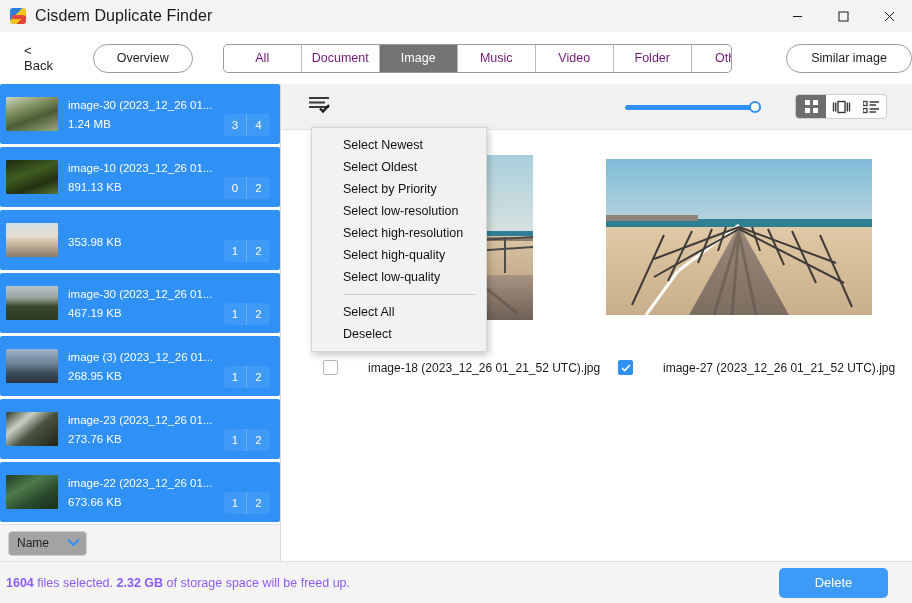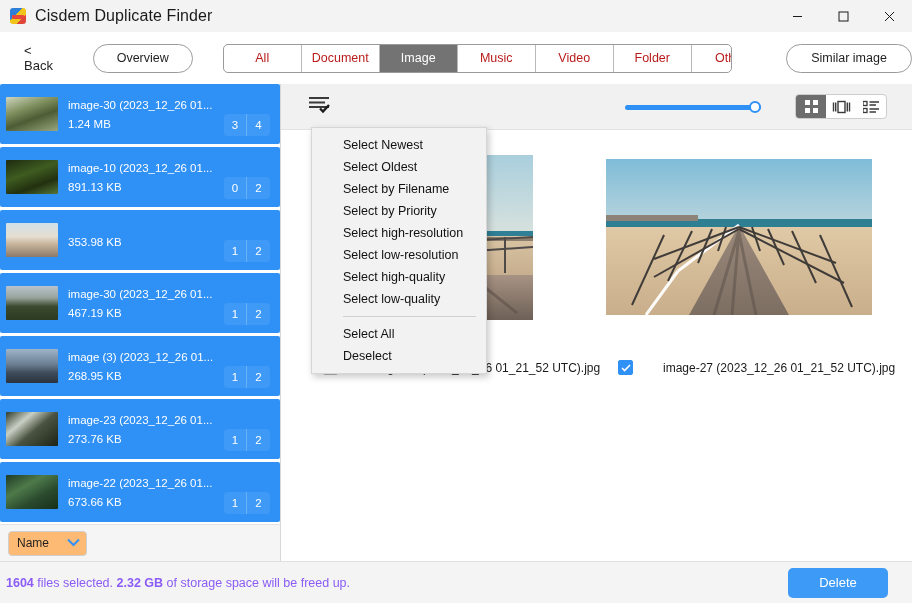--- a/index.html
+++ b/index.html
@@ -49,21 +49,21 @@
     font-size: 12.5px; color: #1f1f1f; display: flex; align-items: center; justify-content: center;
     padding: 8px 18px;
   }
   #overview-btn { margin-left: 32px; min-width: 100px; }
   .segmented {
     margin-left: 30px; display: flex; height: 29px;
     border: 1px solid #9b9b9b; border-radius: 5px; overflow: hidden; background: #fff;
   }
   .seg-item {
     padding: 0 14px; display: flex; align-items: center; justify-content: center;
-    font-size: 12.5px; color: #b91c1c;
+    font-size: 12.5px; color: #701a75;
     border-right: 1px solid #b9b9b9; min-width: 78px;
   }
   .seg-item:last-child { border-right: none; }
   .seg-item.active { background: #737373; color: #fff; }
   #similar-image-btn { margin-left: 54px; min-width: 126px; }
 
   
   .sidebar {
     position: absolute; left: 0; top: 84px; width: 280px; height: 440px;
     background: #ffffff; overflow: hidden;
@@ -113,21 +113,21 @@
     margin-left: 7px; width: 185px; height: 25px; background: #fff;
     border: 1px solid #cfcfcf; border-radius: 4px; display: flex; align-items: center;
   }
   .search-field .mag { margin-left: 7px; flex: none; }
   .search-input {
     border: none; outline: none; background: transparent; margin-left: 6px;
     font-size: 12px; color: #333; width: 140px; font-family: inherit;
   }
   .search-input::placeholder { color: #9b9b9b; }
   .sort-select {
-    margin-left: 8px; width: 79px; height: 25px; background: #fdba74;
+    margin-left: 8px; width: 79px; height: 25px; background: #a3a3a3;
     border: 1px solid #cfcfcf; border-radius: 4px;
     display: flex; align-items: center; justify-content: space-between;
     padding: 0 6px 0 8px; font-size: 12px; color: #1f1f1f;
   }
   .searchbar-divider {
     position: absolute; left: 280px; top: 524px; width: 1px; height: 37px; background: #d8d8d8;
   }
 
   
   .content {
@@ -207,21 +207,21 @@
     position: absolute; left: 0; top: 561px; width: 912px; height: 42px;
     background: #f4f4f4; border-top: 1px solid #e0e0e0;
     display: flex; align-items: center;
   }
   .status-text {
     margin-left: 6px; font-size: 12.5px; color: #8b5cf6;
   }
   .status-text b { font-weight: bold; }
   .delete-btn {
     margin-left: auto; margin-right: 24px;
-    width: 100px; height: 30px; border-radius: 5px;
+    width: 109px; height: 30px; border-radius: 5px;
     background: #3d9bf7; color: #fff; font-size: 13px;
     display: flex; align-items: center; justify-content: center;
     border: none; font-family: inherit;
   }
 </style>
 </head>
 <body>
 
 <div class="titlebar">
   <div class="app-icon"></div>
@@ -516,24 +516,23 @@
         <div class="cap-text">image-27 (2023_12_26 01_21_52 UTC).jpg</div>
       </div>
     </div>
 
   </div>
 </div>
 
 <div class="ctx-menu">
   <div class="ctx-item">Select Newest</div>
   <div class="ctx-item">Select Oldest</div>
-  <div class="ctx-item">Select by Filename</div>
   <div class="ctx-item">Select by Priority</div>
+  <div class="ctx-item">Select low-resolution</div>
   <div class="ctx-item">Select high-resolution</div>
-  <div class="ctx-item">Select low-resolution</div>
   <div class="ctx-item">Select high-quality</div>
   <div class="ctx-item">Select low-quality</div>
   <div class="ctx-sep"></div>
   <div class="ctx-item">Select All</div>
   <div class="ctx-item">Deselect</div>
 </div>
 
 <div class="statusbar">
   <div class="status-text">
     <b>1604</b>

